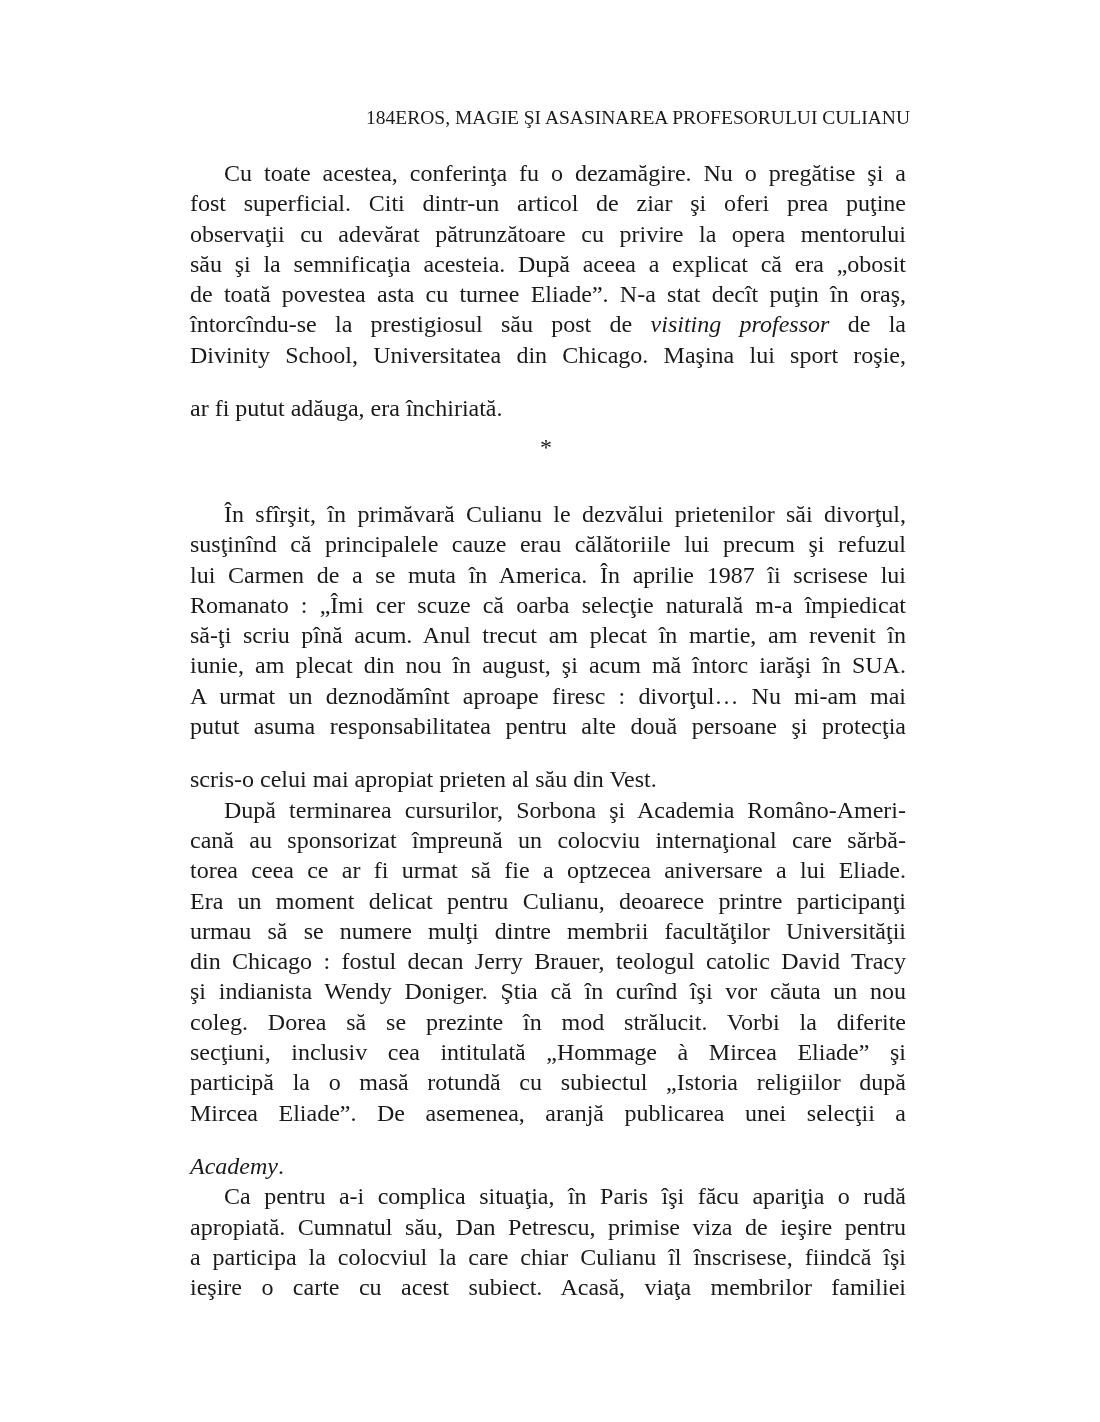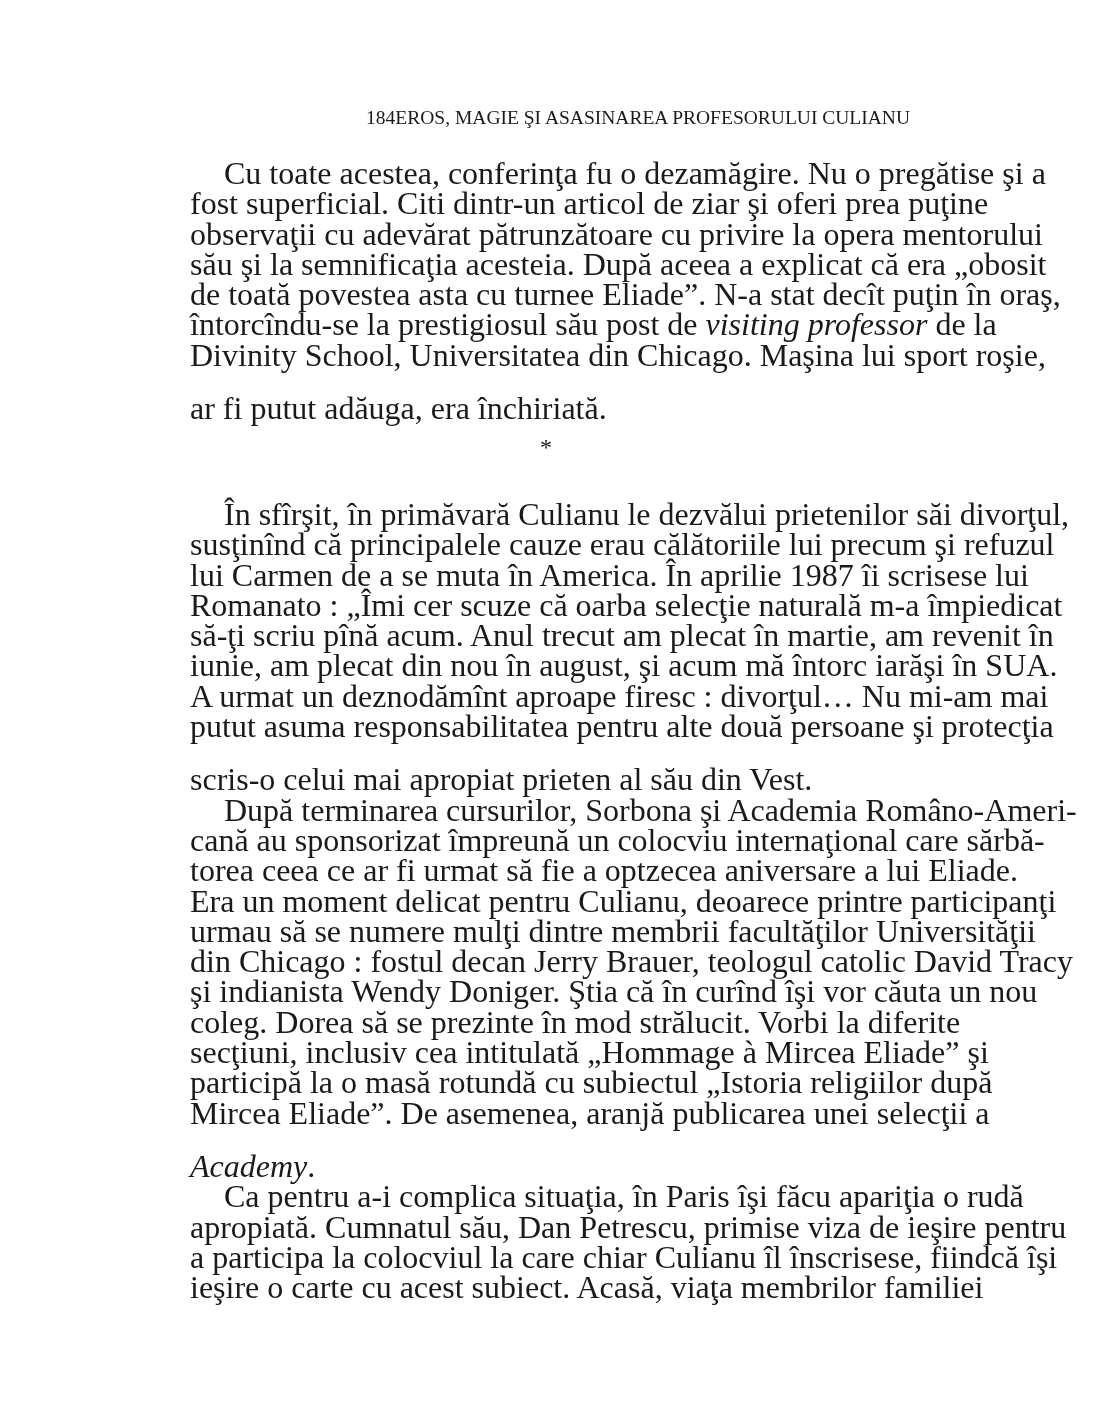--- a/index.html
+++ b/index.html
@@ -8,21 +8,21 @@
       font-family: "Liberation Serif", "DejaVu Serif", serif;
       color: #1a1a1a;
     }
     .page-header {
       position: absolute; left: 190px; top: 104px; width: 720px;
       font-size: 19.5px; line-height: 28px; white-space: nowrap; text-align: right;
     }
     .page-header .num { display: inline-block; width: 66px; }
     .text-block {
       position: absolute; left: 190px; width: 716px;
-      font-size: 32px; line-height: 30.3px;
+      font-size: 24px; line-height: 30.3px;
       text-align: justify; text-align-last: left;
     }
     .line { display: block; text-align: justify; text-align-last: justify; white-space: nowrap; height: 30.3px; }
     .line.last { text-align-last: left; margin-top: 23px; }
     .line.indent { padding-left: 34px; }
     .separator {
       position: absolute; left: 0; width: 1100px; top: 432px;
       text-align: center; font-size: 24px; line-height: 30px;
     }
     .separator span { position: relative; left: -4px; }

